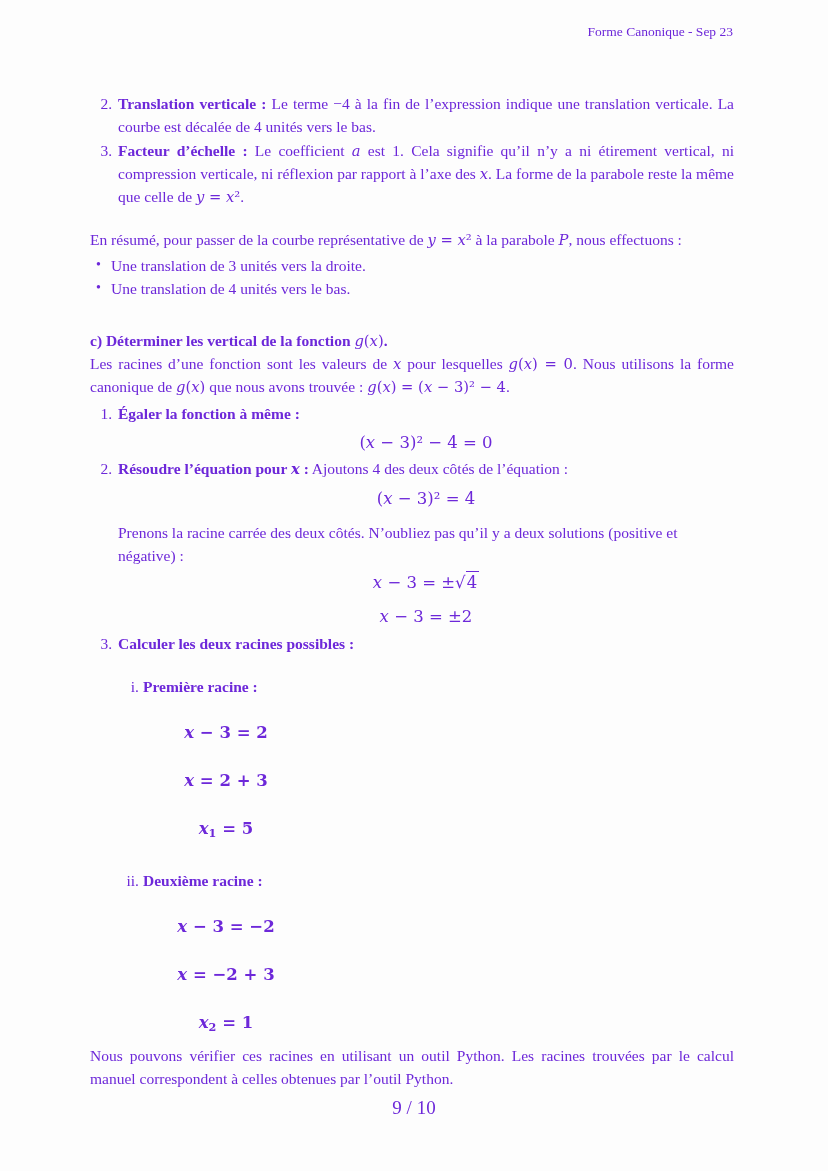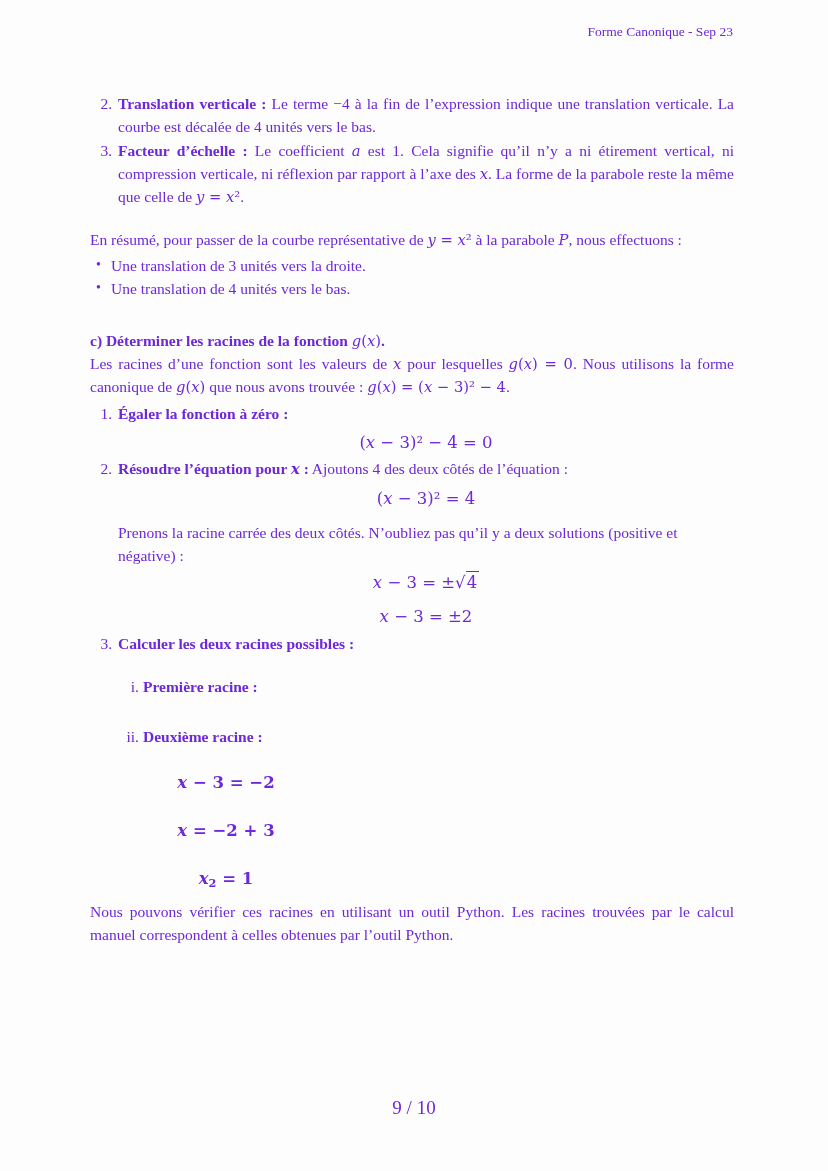--- a/index.html
+++ b/index.html
@@ -123,42 +123,47 @@
 
     <div class="bullets">
       <div class="bi">
         <span class="bullet">•</span><span>Une translation de 3 unités vers la droite.</span>
       </div>
       <div class="bi">
         <span class="bullet">•</span><span>Une translation de 4 unités vers le bas.</span>
       </div>
     </div>
 
-    <p class="c-heading"><span>c) Déterminer les racines de la fonction </span><span data-math=""><i>g</i>(<i>x</i>)</span><span>.</span></p>
+    <p class="c-heading"><span>c) Déterminer les vertical de la fonction </span><span data-math=""><i>g</i>(<i>x</i>)</span><span>.</span></p>
 
     <p class="p-intro just"><span>Les racines d’une fonction sont les valeurs de </span><span data-math=""><i>x</i></span><span> pour lesquelles </span><span data-math=""><i>g</i>(<i>x</i>) = 0</span><span>. Nous utilisons la forme canonique de </span><span data-math=""><i>g</i>(<i>x</i>)</span><span> que nous avons trouvée : </span><span data-math=""><i>g</i>(<i>x</i>) = (<i>x</i> − 3)² − 4</span><span>.</span></p>
 
     <div class="li" id="step1">
-      <span class="num">1.</span><b>Égaler la fonction à zéro :</b>
+      <span class="num">1.</span><b>Égaler la fonction à même :</b>
       <div class="eq" data-math="">(<i>x</i> − 3)² − 4 = 0</div>
     </div>
 
     <div class="li" id="step2">
       <span class="num">2.</span><b>Résoudre l’équation pour </b><b data-math=""><i>x</i></b><b> :</b><span> Ajoutons 4 des deux côtés de l’équation :</span>
       <div class="eq eq-a" data-math="">(<i>x</i> − 3)² = 4</div>
       <p class="note">Prenons la racine carrée des deux côtés. N’oubliez pas qu’il y a deux solutions (positive et négative) :</p>
       <div class="eq eq-b" data-math=""><i>x</i> − 3 = ±√<span class="rad">4</span></div>
       <div class="eq eq-c" data-math=""><i>x</i> − 3 = ±2</div>
     </div>
 
     <div class="li" id="step3">
       <span class="num">3.</span><b>Calculer les deux racines possibles :</b>
 
       <div class="sub sub1">
         <span class="num">i.</span><span>Première racine :</span>
+        <div class="subeqs">
+          <div class="subeq" data-math=""><i>x</i> − 3 = 2</div>
+          <div class="subeq" data-math=""><i>x</i> = 2 + 3</div>
+          <div class="subeq" data-math=""><i>x</i><sub>1</sub> = 5</div>
+        </div>
       </div>
 
       <div class="sub sub2">
         <span class="num">ii.</span><span>Deuxième racine :</span>
         <div class="subeqs">
           <div class="subeq" data-math=""><i>x</i> − 3 = −2</div>
           <div class="subeq" data-math=""><i>x</i> = −2 + 3</div>
           <div class="subeq" data-math=""><i>x</i><sub>2</sub> = 1</div>
         </div>
       </div>

